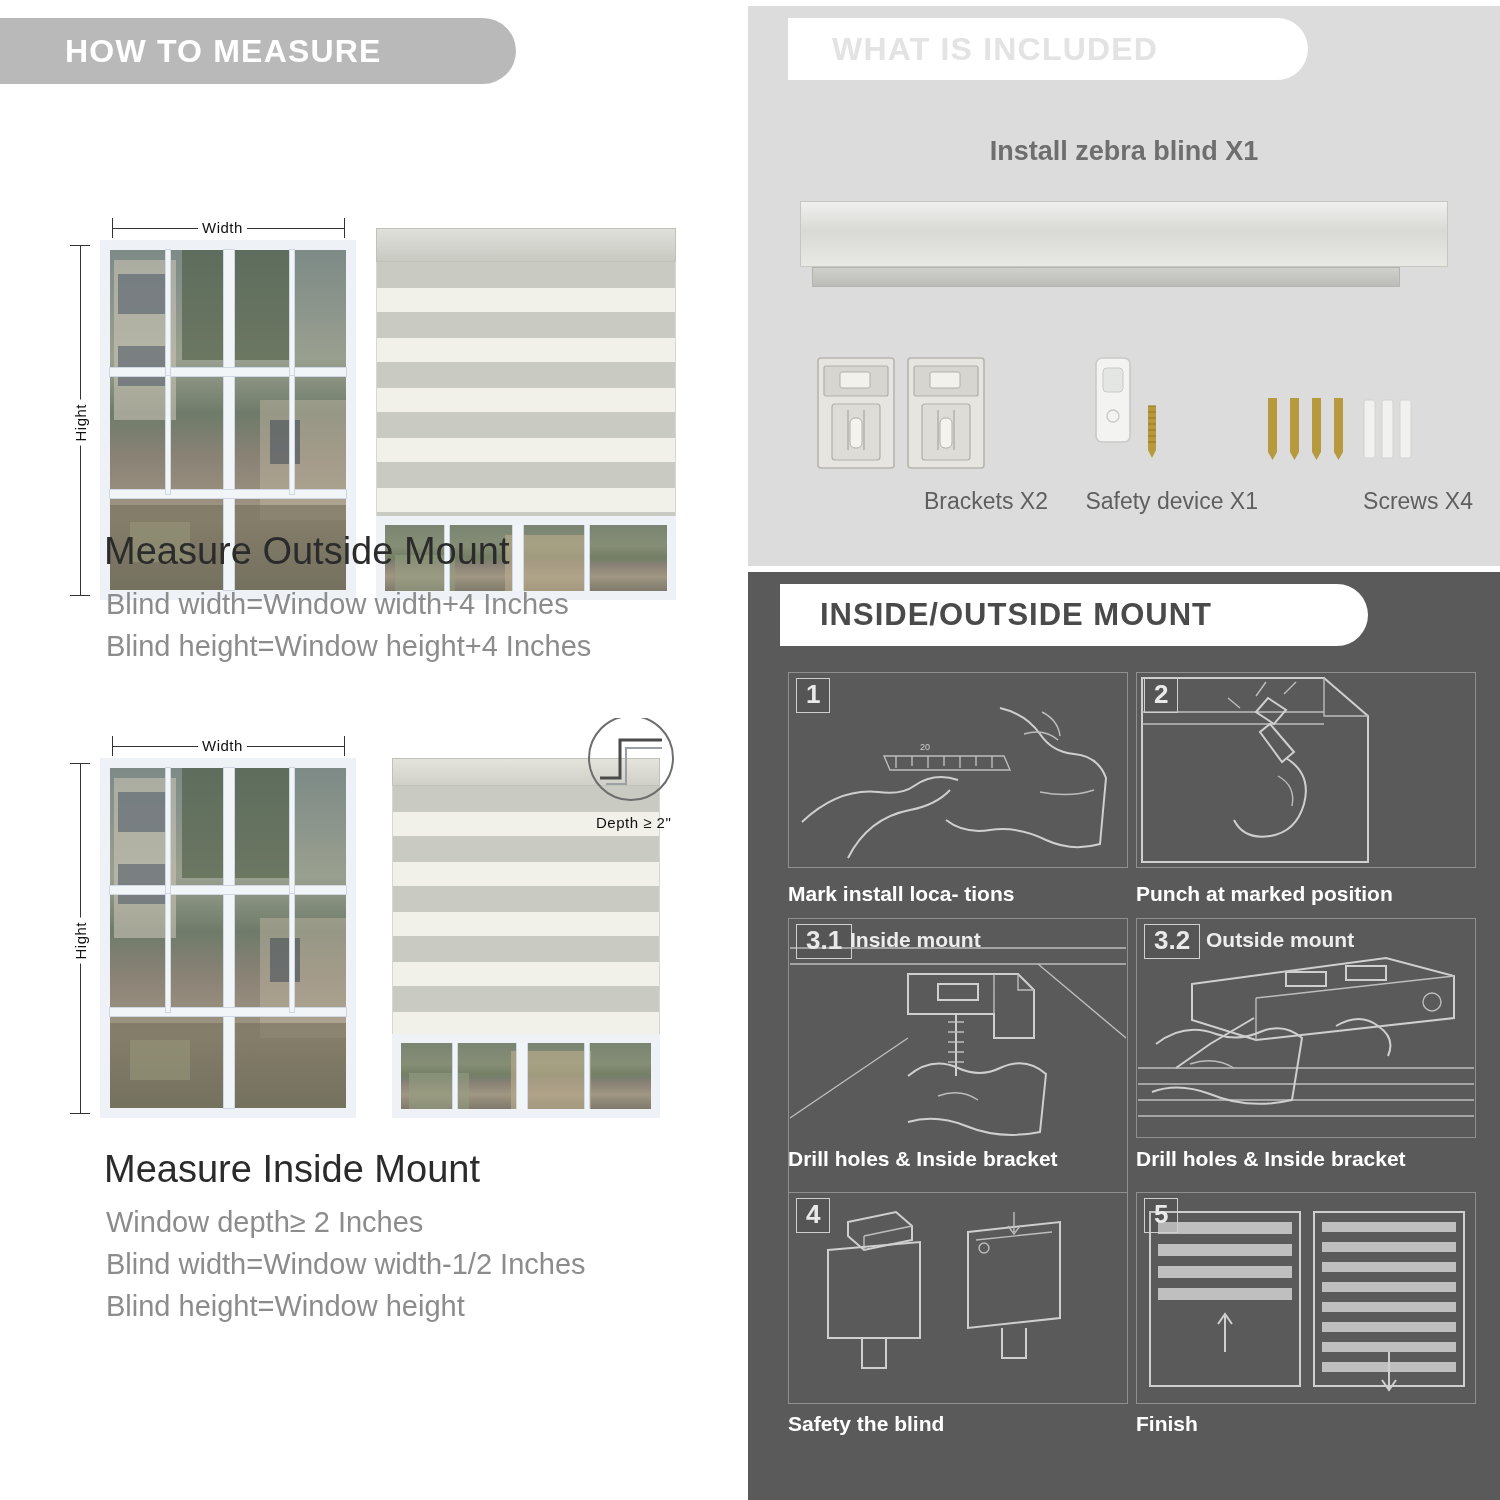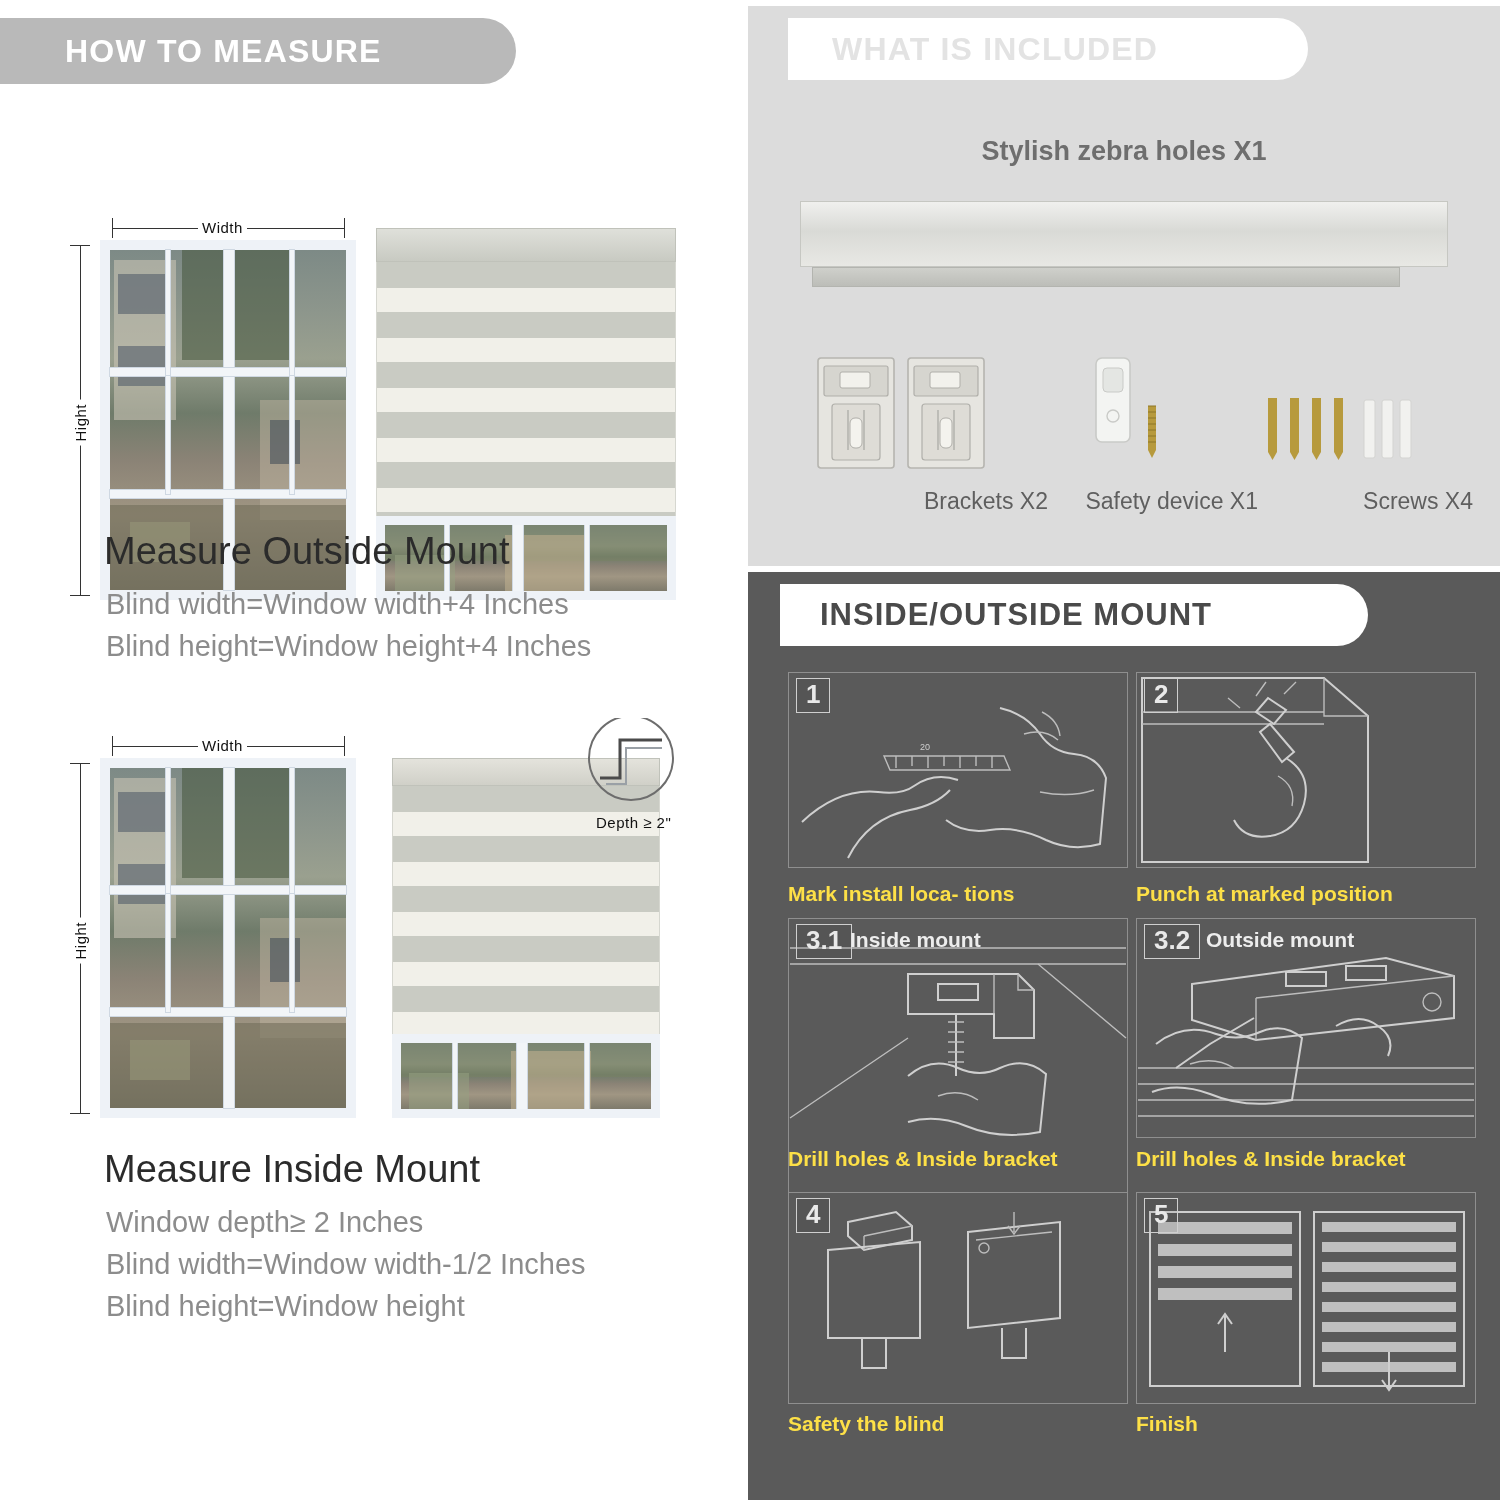--- a/index.html
+++ b/index.html
@@ -152,21 +152,21 @@
   .step-num {
     position: absolute; left: 8px; top: 6px;
     font-size: 26px; font-weight: bold; color: #e9e9e9;
     border: 1px solid #cfcfcf; padding: 0px 9px 2px;
     background: rgba(0,0,0,.05);
   }
   .step-sub {
     position: absolute; font-size: 21px; font-weight: bold; color: #ededed;
   }
   .step-cap {
-    position: absolute; font-size: 21px; font-weight: bold; color: #fde047;
+    position: absolute; font-size: 21px; font-weight: bold; color: #ffffff;
   }
   svg.line-art { position: absolute; left: 0; top: 0; }
   .la { fill: none; stroke: #cfcfcf; stroke-width: 2; }
   .la-thin { fill: none; stroke: #bdbdbd; stroke-width: 1.4; }
 </style>
 </head>
 <body>
 
 <div class="page">
 
@@ -283,21 +283,21 @@
 
     <h2 class="heading" style="left:104px;top:1148px;">Measure Inside Mount</h2>
     <div class="subline" style="left:106px;top:1206px;">Window depth≥ 2 Inches</div>
     <div class="subline" style="left:106px;top:1248px;">Blind width=Window width-1/2 Inches</div>
     <div class="subline" style="left:106px;top:1290px;">Blind height=Window height</div>
 
   </div>
 
   <div class="right-top">
     <div class="badge-included">WHAT IS INCLUDED</div>
-    <div class="included-title">Stylish zebra holes X1</div>
+    <div class="included-title">Install zebra blind X1</div>
 
     <div class="headrail">
       <div class="headrail-top"></div>
       <div class="headrail-bot"></div>
     </div>
 
     <svg class="line-art" width="752" height="560" style="pointer-events:none;">
       <g transform="translate(70,352)">
         <rect x="0" y="0" width="76" height="110" rx="3" fill="#e6e5e0" stroke="#b6b5b0" stroke-width="1.6"></rect>
         <rect x="6" y="8" width="64" height="30" rx="2" fill="#d6d5cf" stroke="#b0afaa" stroke-width="1.2"></rect>

